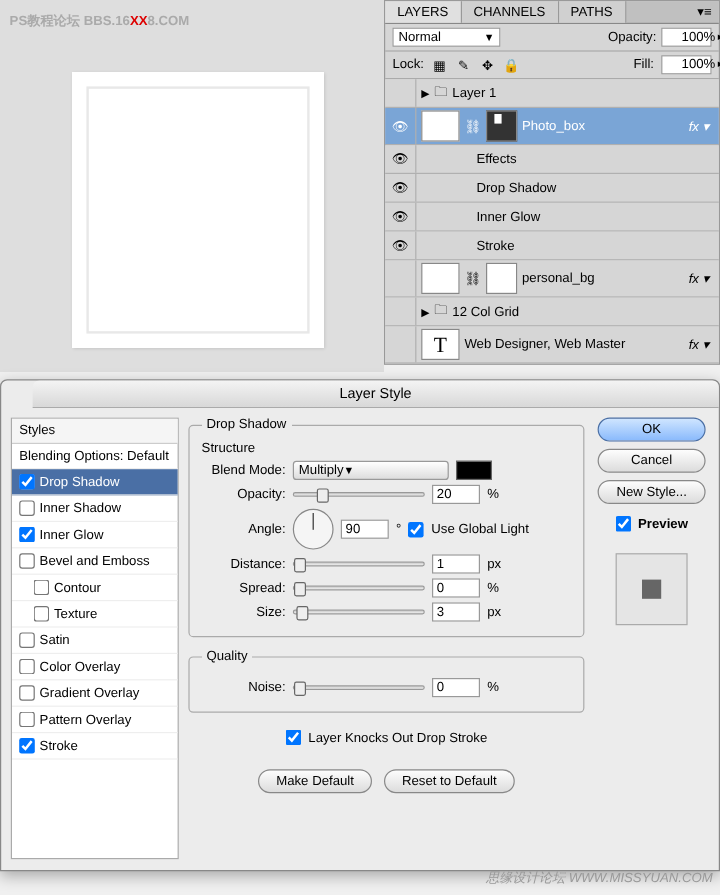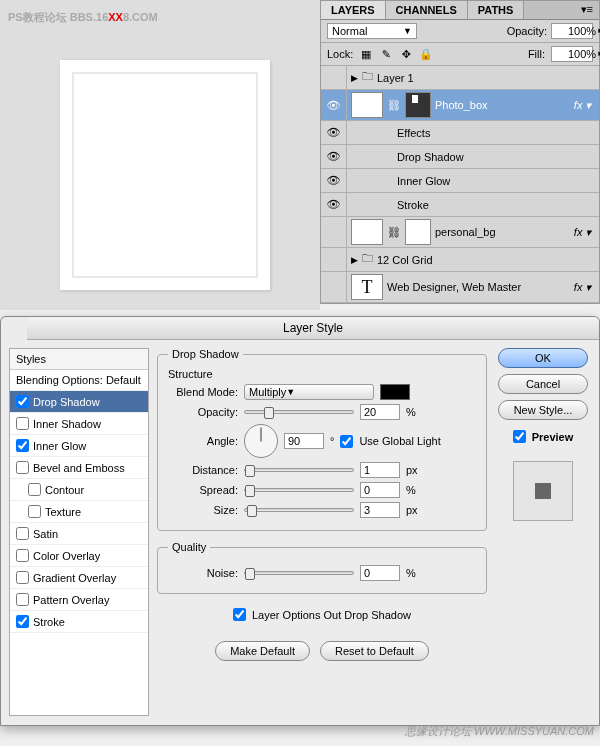--- a/index.html
+++ b/index.html
@@ -5,21 +5,21 @@
 * { box-sizing: border-box; margin: 0; padding: 0; font-family: "Lucida Grande", Arial, sans-serif; font-size: 11px; }
 body { background: #f0f0f0; width: 600px; height: 746px; position: relative; overflow: hidden; }
 .watermark-tl { position: absolute; top: 8px; left: 8px; color: #aaa; font-size: 14px; font-weight: bold; z-index: 100; }
 .watermark-tl span { color: #d00; }
 .watermark-br { position: absolute; bottom: 7px; right: 6px; color: #999; font-size: 11px; z-index: 100; font-style: italic; }
 .canvas-area { position: absolute; top: 0; left: 0; width: 320px; height: 310px; background: #dedede; }
 .photo-box { position: absolute; top: 60px; left: 60px; width: 210px; height: 230px; background: #fff; padding: 12px; box-shadow: 1px 1px 3px rgba(0,0,0,.15); }
 .photo-inner { width: 100%; height: 100%; border: 2px solid #e8e8e8; }
 .layers-panel { position: absolute; top: 0; right: 0; width: 280px; background: #d6d6d6; border: 1px solid #999; }
 .panel-tabs { display: flex; background: #c0c0c0; border-bottom: 1px solid #888; }
-.panel-tab { padding: 3px 10px; border-right: 1px solid #999; background: #d0d0d0; cursor: pointer; font-weight: bold; }
+.panel-tab { padding: 3px 10px; border-right: 1px solid #999; background: #d0d0d0; cursor: pointer; }
 .panel-tab.active { background: #e0e0e0; }
 .panel-menu { margin-left: auto; padding: 2px 6px; }
 .layer-opts { display: flex; align-items: center; padding: 3px 6px; border-bottom: 1px solid #aaa; gap: 4px; }
 .select-mini { background: #fff; border: 1px solid #999; padding: 1px 4px; width: 90px; display: flex; justify-content: space-between; align-items: center; }
 .pct-box { background: #fff; border: 1px solid #999; padding: 1px 16px; width: 42px; display: flex; align-items: flex-start; gap: 2px; }
 .lock-row { display: flex; align-items: center; padding: 3px 6px; border-bottom: 1px solid #aaa; gap: 6px; }
 .lock-row .icon { width: 14px; height: 14px; display: inline-flex; align-items: center; justify-content: center; }
 .layer-row { display: flex; align-items: center; border-bottom: 1px solid #b0b0b0; background: #d6d6d6; min-height: 24px; }
 .layer-row.selected { background: #7aa5d6; color: #fff; }
 .eye-col { width: 26px; display: flex; justify-content: center; border-right: 1px solid #b0b0b0; align-self: stretch; align-items: center; }
@@ -301,21 +301,21 @@
           <div class="slider">
               <div class="slider-thumb" style="left:0"></div>
             </div>
           <input class="num-input" value="0" style="">
           <span>%</span>
         </div>
       </fieldset>
 
       <div class="form-row" style="justify-content:center">
         <input type="checkbox" checked="" style="">
-        <span>Layer Options Out Drop Shadow</span>
+        <span>Layer Knocks Out Drop Stroke</span>
       </div>
       <div class="btn-row">
         <button class="aqua-btn">Make Default</button>
         <button class="aqua-btn">Reset to Default</button>
       </div>
     </div>
 
     <div class="right-col">
       <button class="aqua-btn primary" style="width:90px">OK</button>
       <button class="aqua-btn" style="width:90px">Cancel</button>

